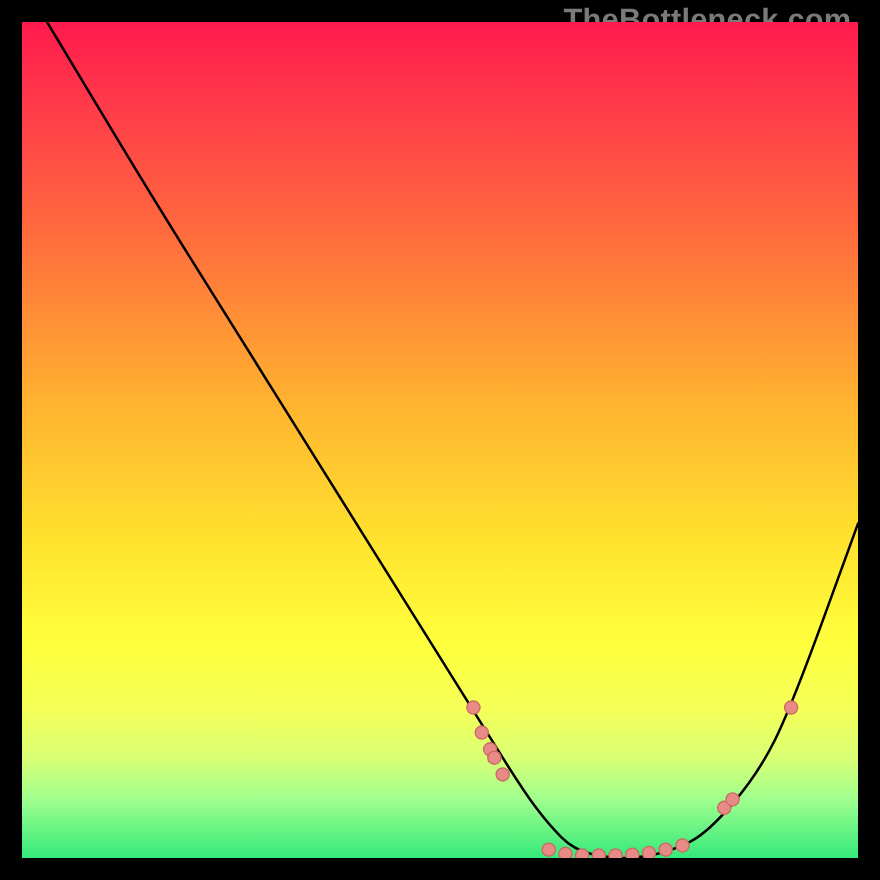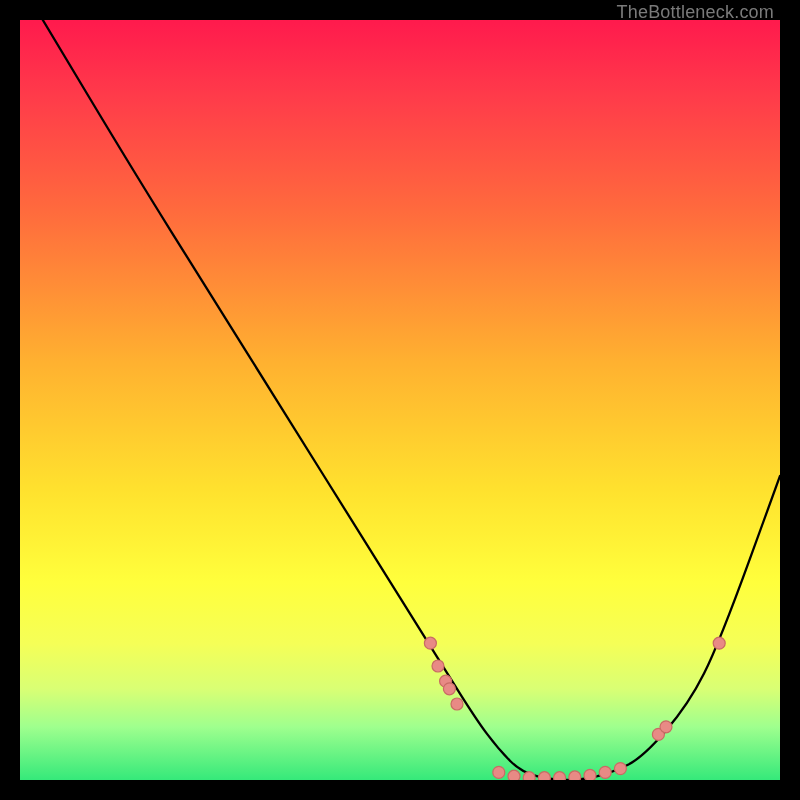--- a/index.html
+++ b/index.html
@@ -52,22 +52,22 @@
   .curve circle {
     fill: #e88a85;
     stroke: #c96b64;
     stroke-width: 1.2px;
   }
   .watermark {
     position: absolute;
     top: 2px;
     right: 26px;
     color: #7a7a7a;
-    font-size: 18px;
-    font-weight: 400;
+    font-size: 28px;
+    font-weight: 700;
     letter-spacing: 0.2px;
     user-select: none;
   }
 </style>
 </head>
 <body>
 
 <div class="watermark">TheBottleneck.com</div>
 
 <div class="frame">

